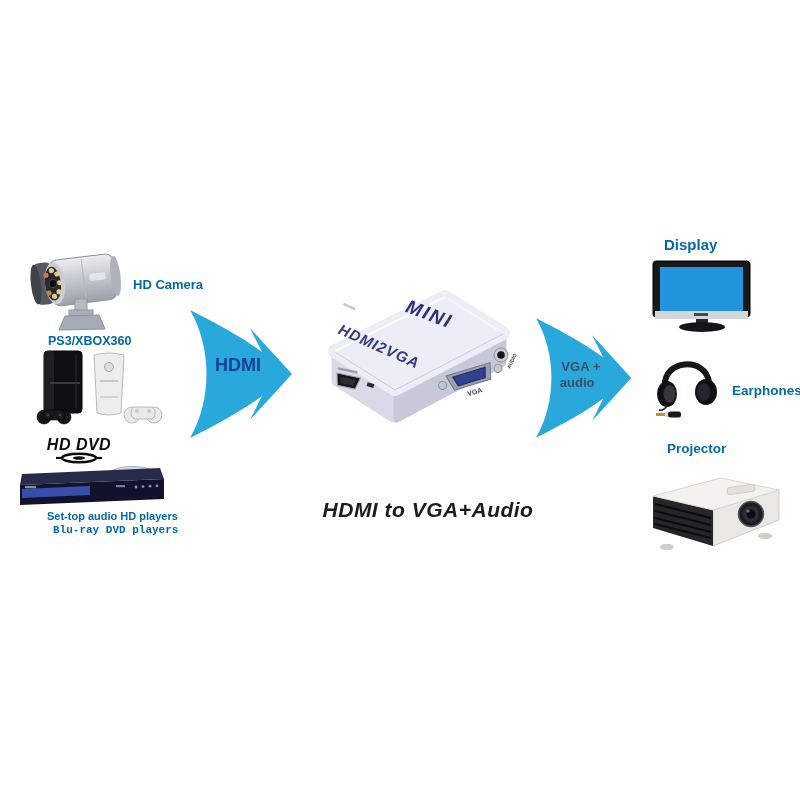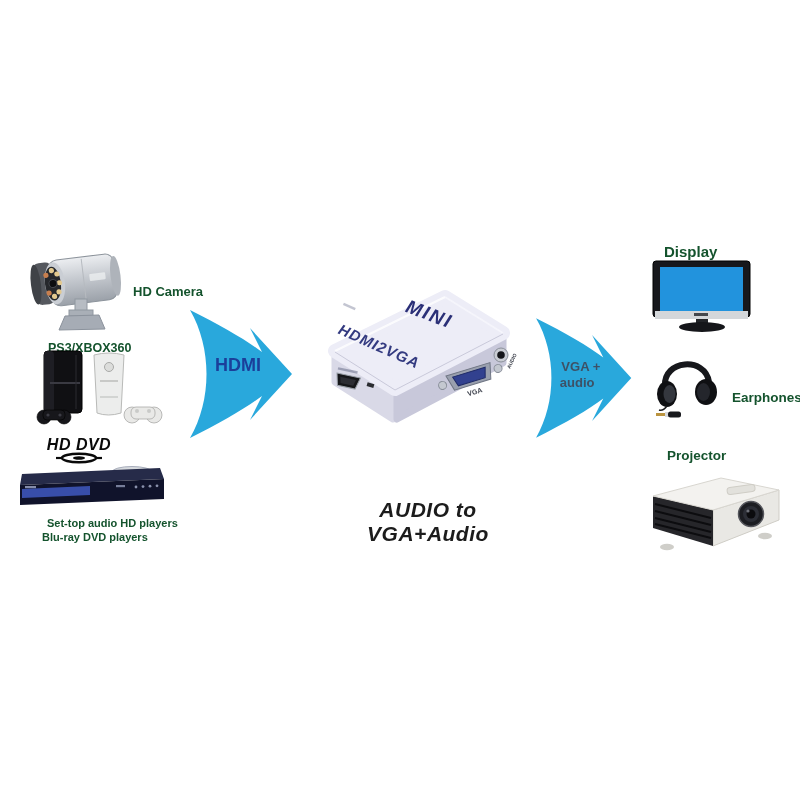--- a/index.html
+++ b/index.html
@@ -1,19 +1,19 @@
 <!DOCTYPE html>
 <html><head>
 <meta charset="utf-8">
 <style>
   html,body{margin:0;padding:0;background:#fff;}
   .canvas{position:relative;width:800px;height:800px;background:#ffffff;overflow:hidden;
           font-family:"Liberation Sans", sans-serif;color:#111;}
   .abs{position:absolute;}
-  .lbl{position:absolute;font-weight:bold;color:#14532d;white-space:nowrap;margin-top:7px;}
+  .lbl{position:absolute;font-weight:bold;color:#0369a1;white-space:nowrap;}
   .lbl-sm{font-size:11px;}
   .lbl-md{font-size:13px;}
   .lbl-lg{font-size:15px;}
   .caption{position:absolute;left:318px;top:498px;width:220px;text-align:center;
            font-size:21px;font-weight:bold;font-style:italic;color:#1c1c1c;letter-spacing:.5px;}
   svg text{font-family:"Liberation Sans", sans-serif;}
   .arrow-text{font-weight:bold;}
 </style>
 </head>
 <body>
@@ -103,21 +103,21 @@
     <polygon points="2,23 146,17 146,37 2,43" fill="#10132b"></polygon>
     <polygon points="4,27 72,24 72,33 4,36" fill="#3d55b8" opacity="0.9"></polygon>
     <rect x="7" y="24" width="11" height="2.2" fill="#9aa2c0" opacity="0.85"></rect>
     <rect x="98" y="23" width="9" height="2.2" fill="#767d99"></rect>
     <circle cx="118" cy="25" r="1.4" fill="#8a91ac"></circle>
       <circle cx="125" cy="24.6" r="1.4" fill="#8a91ac"></circle>
     <circle cx="132" cy="24.2" r="1.4" fill="#8a91ac"></circle>
       <circle cx="139" cy="23.8" r="1.4" fill="#8a91ac"></circle>
   </svg>
   <div class="lbl lbl-sm" style="left:47px;top:510px;">Set-top audio  HD players</div>
-  <div class="lbl lbl-sm" style="left:42px;top:524px;">Blu-ray DVD players</div>
+  <div class="lbl lbl-sm" style="left:53px;top:524px;font-family:Liberation Mono, monospace;">Blu-ray DVD players</div>
 
   <svg class="abs" style="left:176px;top:308px;" width="120" height="132" viewBox="0 0 120 132">
     <path d="M14,2 C36,40 36,92 14,130 C46,114 70,100 86,88 L74,112 L116,66 L74,20 L86,44 C70,32 46,18 14,2 Z" fill="#29A8DC"></path>
     <text x="62" y="63" text-anchor="middle" class="arrow-text" font-size="18" fill="#1B3F9A">HDMI</text>
   </svg>
 
   <svg class="abs" style="left:305px;top:283px;" width="212" height="148" viewBox="0 0 212 148">
 
     <path d="M30,70 L88,107 L88,136 L30,99 Z" fill="#D9D9E7" stroke="#D9D9E7" stroke-width="7" stroke-linejoin="round"></path>
     <path d="M92,107 L198,52 L198,80 L92,136 Z" fill="#C8C8DA" stroke="#C8C8DA" stroke-width="7" stroke-linejoin="round"></path>
@@ -199,15 +199,15 @@
     <path d="M10,34 L78,16 L136,28 L70,48 Z" fill="#f3f2ef" stroke="#d8d6d0" stroke-width="1"></path>
     <rect x="84" y="24" width="28" height="7" rx="3" transform="rotate(-8 98 27)" fill="#e2e1dc" stroke="#cfcdc6"></rect>
     <g>
       <circle cx="108" cy="52" r="12.5" fill="#1c1d22" stroke="#55565c" stroke-width="1.5"></circle>
       <circle cx="108" cy="52" r="8" fill="#2c2e36"></circle>
       <circle cx="108" cy="52" r="4.5" fill="#0b0b0e"></circle>
       <circle cx="105" cy="49" r="1.6" fill="#6d7078"></circle>
     </g>
   </svg>
 
-  <div class="caption">AUDIO to VGA+Audio</div>
+  <div class="caption">HDMI to VGA+Audio</div>
 
 </div>
 
 </body></html>

